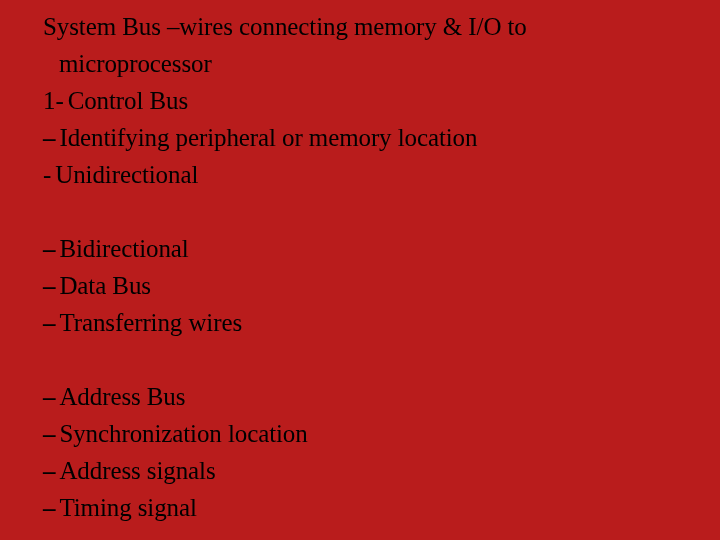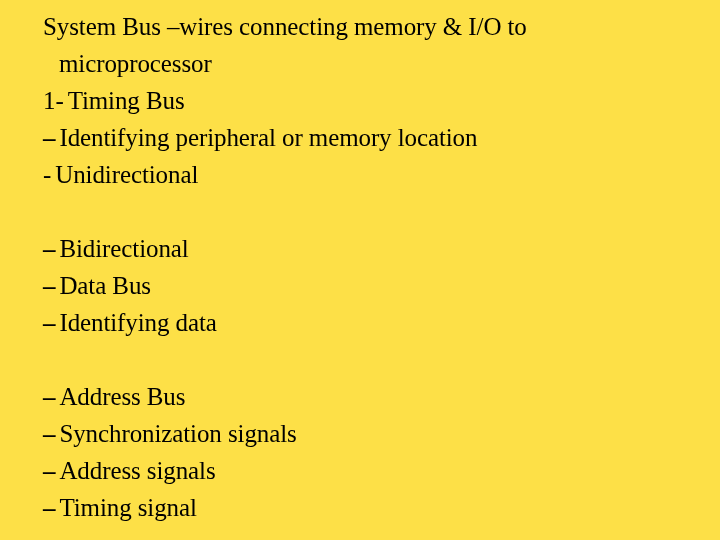--- a/index.html
+++ b/index.html
@@ -5,21 +5,21 @@
 <style>
   html, body {
     margin: 0;
     padding: 0;
     background: #ffffff;
   }
   #slide {
     position: relative;
     width: 720px;
     height: 540px;
-    background: #fde047;
+    background: #b91c1c;
     overflow: hidden;
     font-family: "Liberation Serif", "DejaVu Serif", serif;
     color: #000000;
     -webkit-font-smoothing: none;
   }
   .body-block {
     position: absolute;
     left: 43px;
     top: 8px;
     width: 675px;
@@ -68,31 +68,31 @@
 <body>
 
 <div id="slide">
   <div class="body-block">
 
     <div class="para-justified">
       <span class="cont">System   Bus   –wires   connecting   memory   &amp;   I/O   to</span>
     </div>
     <div class="line indent-sub">microprocessor</div>
 
-    <div class="line"><span class="hyphen">1-</span><span class="dash-gap"></span><span>Timing Bus</span></div>
+    <div class="line"><span class="hyphen">1-</span><span class="dash-gap"></span><span>Control Bus</span></div>
     <div class="line"><span class="dash">–</span><span class="dash-gap"></span><span>Identifying peripheral or memory location</span></div>
     <div class="line"><span class="hyphen">-</span><span class="dash-gap"></span><span>Unidirectional</span></div>
 
     <div class="spacer"></div>
 
     <div class="line"><span class="dash">–</span><span class="dash-gap"></span><span>Bidirectional</span></div>
     <div class="line"><span class="dash">–</span><span class="dash-gap"></span><span>Data Bus</span></div>
-    <div class="line"><span class="dash">–</span><span class="dash-gap"></span><span>Identifying data</span></div>
+    <div class="line"><span class="dash">–</span><span class="dash-gap"></span><span>Transferring wires</span></div>
 
     <div class="spacer"></div>
 
     <div class="line"><span class="dash">–</span><span class="dash-gap"></span><span>Address Bus</span></div>
-    <div class="line"><span class="dash">–</span><span class="dash-gap"></span><span>Synchronization signals</span></div>
+    <div class="line"><span class="dash">–</span><span class="dash-gap"></span><span>Synchronization location</span></div>
     <div class="line"><span class="dash">–</span><span class="dash-gap"></span><span>Address signals</span></div>
     <div class="line"><span class="dash">–</span><span class="dash-gap"></span><span>Timing signal</span></div>
 
   </div>
 </div>
 
 </body></html>

